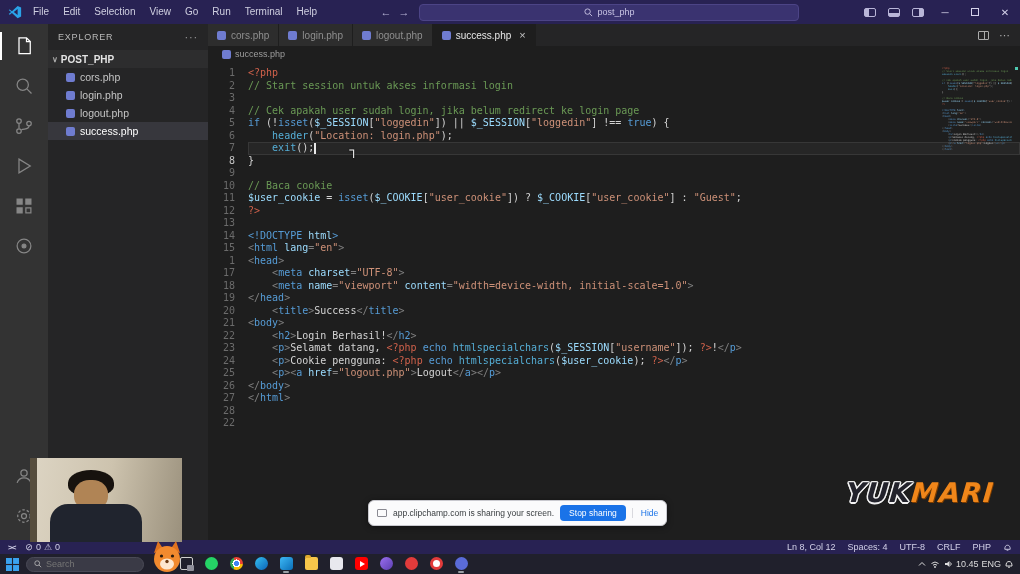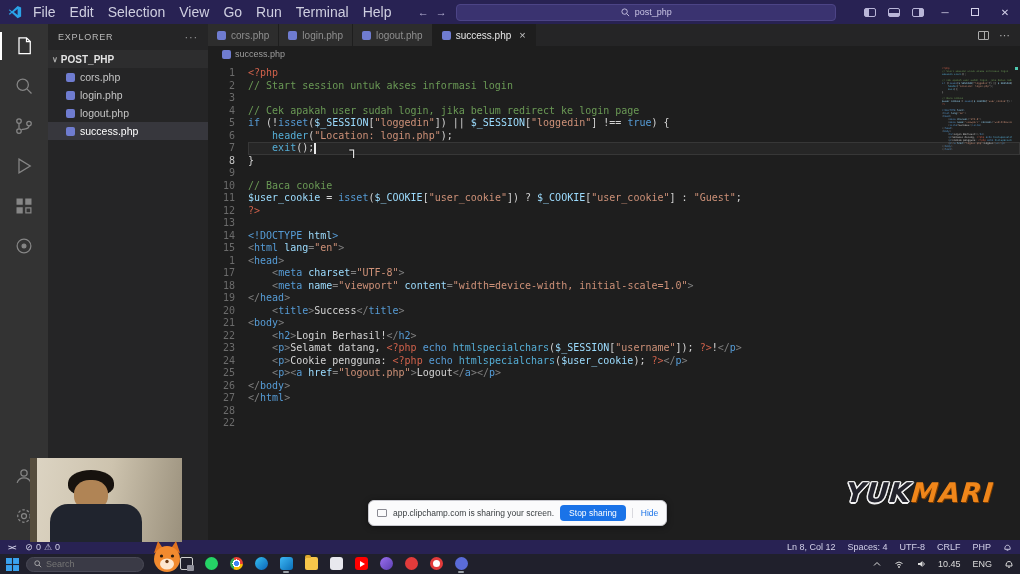--- a/index.html
+++ b/index.html
@@ -3,21 +3,21 @@
 <meta charset="utf-8">
 <style>
   *{margin:0;padding:0;box-sizing:border-box}
   html,body{width:1020px;height:574px;overflow:hidden;background:#1e1e1e;font-family:"Liberation Sans",sans-serif}
   .window{position:relative;width:1020px;height:574px;overflow:hidden;background:#1e1e1e}
 
   
   .titlebar{position:absolute;top:0;left:0;right:0;height:24px;background:#282253;display:flex;align-items:center;z-index:5;color:#ccc}
   .vslogo{width:14px;height:14px;margin:0 4px 0 8px}
   .menu-bar{display:flex}
-  .menu-item{padding:0 7px;font-size:14px;color:#cfcfe0;line-height:24px;cursor:default}
+  .menu-item{padding:0 7px;font-size:10px;color:#cfcfe0;line-height:24px;cursor:default}
   .nav-arrow{width:18px;text-align:center;font-size:11px;color:#b9b6d8}
   .cmd-center{width:380px;height:17px;margin:0 6px;border:1px solid #4c4486;border-radius:4px;background:#3a3370;display:flex;align-items:center;justify-content:center;gap:5px;font-size:9px;color:#c9c5e4}
   .tb-spacer{flex:1}
   .lo{width:12px;height:9px;border:1px solid #b9b6d8;border-radius:2px;position:relative;margin:0 6px}
   .lo.left::before{content:"";position:absolute;left:0;top:0;bottom:0;width:4px;background:#b9b6d8}
   .lo.bottom::before{content:"";position:absolute;left:0;right:0;bottom:0;height:3px;background:#b9b6d8}
   .lo.right::before{content:"";position:absolute;right:0;top:0;bottom:0;width:4px;background:#b9b6d8}
   .wc{width:30px;height:24px;display:flex;align-items:center;justify-content:center;color:#d5d2ea;font-size:10px}
   .wc .maxbox{width:8px;height:8px;border:1px solid #d5d2ea}
 
@@ -81,21 +81,21 @@
   .glyph.circle{border-radius:50%}
   .glyph.chrome{border-radius:50%;background:radial-gradient(circle,#4285f4 0 2.5px,#ffffff 2.5px 4px,transparent 4px),conic-gradient(from -30deg,#ea4335 0 120deg,#fbbc05 0 240deg,#34a853 0 360deg)}
   .glyph.folder{background:#f7c64a;border-radius:2px}
   .glyph.folder::before{content:"";position:absolute;top:-2px;left:0;width:6px;height:3px;background:#e0a92f;border-radius:2px 2px 0 0}
   .glyph.youtube{background:#ff0000}
   .glyph.youtube::after{content:"";position:absolute;left:5px;top:3.5px;border-left:5px solid #fff;border-top:3px solid transparent;border-bottom:3px solid transparent}
   .glyph.ring{border-radius:50%;background:#fff;border:3px solid #e23b3b}
   .glyph.taskview{background:transparent;border:1px solid #cfcfcf;border-radius:2px}
   .glyph.taskview::before{content:"";position:absolute;right:-2px;bottom:-2px;width:7px;height:6px;background:#8f8f9a;border-radius:1px}
   .run-ind{width:6px;height:2px;border-radius:1px;background:#9aa0a6;margin-top:1px}
-  .tray{margin-left:auto;display:flex;gap:12px}
+  .tray{margin-left:auto;display:flex;gap:3px}
   .tray svg{width:10px;height:10px}
 
   
   .webcam{position:absolute;left:30px;top:458px;width:152px;height:84px;background:#000;z-index:6;overflow:hidden}
   .cam-bg{position:absolute;inset:0;background:linear-gradient(100deg,#ddd5c4 0%,#cdc3ae 50%,#9a907c 100%)}
   .cam-bg::before{content:"";position:absolute;left:0;top:0;bottom:0;width:7px;background:#564d3d}
   .cam-hair{position:absolute;left:38px;top:12px;width:46px;height:26px;border-radius:50% 50% 40% 40%;background:#17120e}
   .cam-face{position:absolute;left:44px;top:22px;width:34px;height:30px;border-radius:45%;background:#b08455}
   .cam-body{position:absolute;left:20px;top:46px;width:92px;height:40px;border-radius:18px 18px 0 0;background:#20242e}
 

